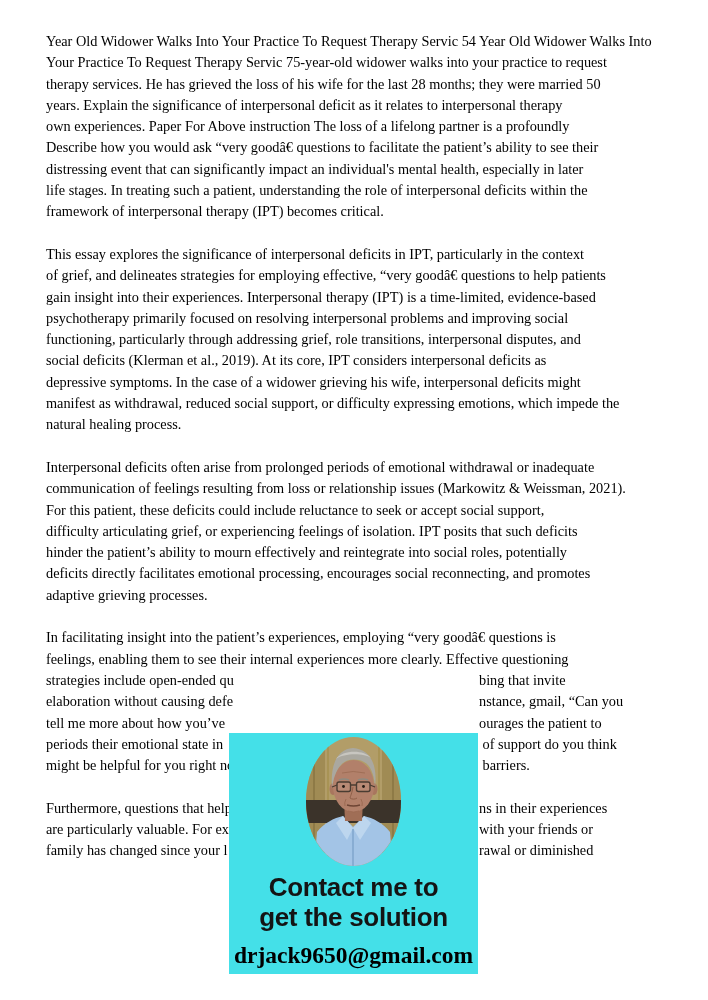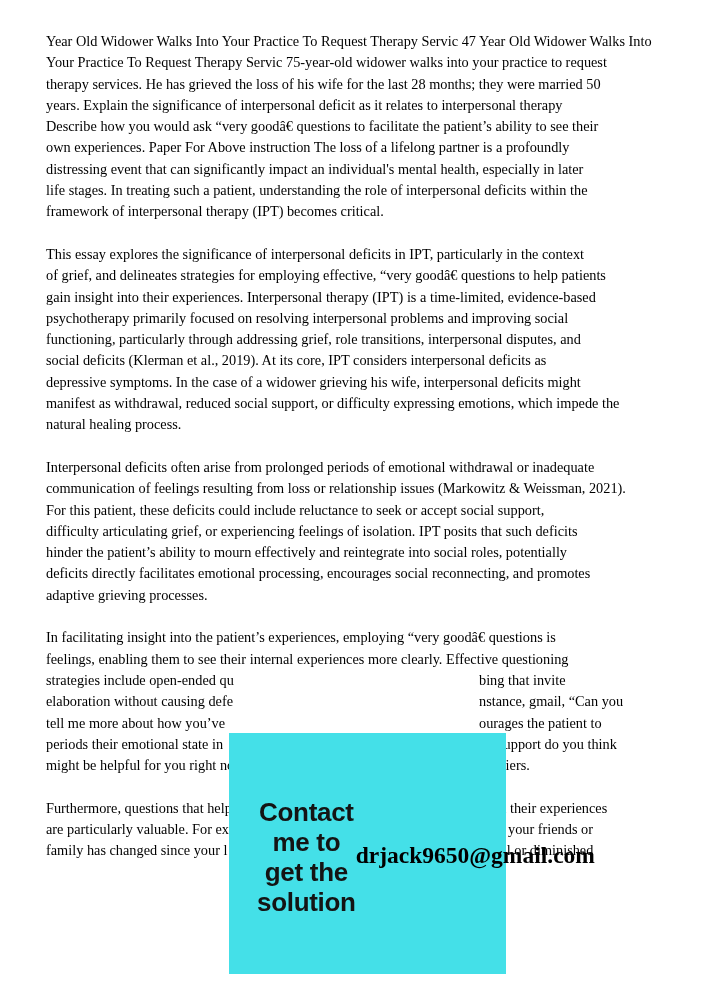--- a/index.html
+++ b/index.html
@@ -36,59 +36,58 @@
   }
   
   .overlay {
     position: absolute;
     left: 229px;
     top: 733px;
     width: 249px;
     height: 241px;
     background: #44e0e8;
     display: flex;
-    flex-direction: row;
+    flex-direction: column;
     align-items: center;
-    padding-left: 28px;
   }
   .photo { margin-top: 4px; display: block; }
   .contact-heading {
     margin-top: 6px;
     font-family: "Liberation Sans", sans-serif;
     font-weight: 700;
     font-size: 26px;
     line-height: 30px;
     color: #141414;
     text-align: center;
     letter-spacing: -0.3px;
   }
   .contact-heading span { display: block; }
   .contact-email {
-    margin-top: 3px;
+    margin-top: 10px;
     font-family: "Liberation Serif", serif;
     font-weight: 700;
     font-size: 23.5px;
     color: #000000;
     text-align: center;
   }
 </style>
 </head>
 <body>
 
 <div class="page">
 
   <div class="doc">
 
     <div class="para">
-      <span class="ln">Year Old Widower Walks Into Your Practice To Request Therapy Servic 47 Year Old Widower Walks Into</span>
+      <span class="ln">Year Old Widower Walks Into Your Practice To Request Therapy Servic 54 Year Old Widower Walks Into</span>
       <span class="ln">Your Practice To Request Therapy Servic 75-year-old widower walks into your practice to request</span>
       <span class="ln">therapy services. He has grieved the loss of his wife for the last 28 months; they were married 50</span>
       <span class="ln">years. Explain the significance of interpersonal deficit as it relates to interpersonal therapy</span>
+      <span class="ln">own experiences. Paper For Above instruction The loss of a lifelong partner is a profoundly</span>
       <span class="ln">Describe how you would ask “very goodâ€ questions to facilitate the patient’s ability to see their</span>
-      <span class="ln">own experiences. Paper For Above instruction The loss of a lifelong partner is a profoundly</span>
       <span class="ln">distressing event that can significantly impact an individual's mental health, especially in later</span>
       <span class="ln">life stages. In treating such a patient, understanding the role of interpersonal deficits within the</span>
       <span class="ln">framework of interpersonal therapy (IPT) becomes critical.</span>
     </div>
 
     <div class="para">
       <span class="ln">This essay explores the significance of interpersonal deficits in IPT, particularly in the context</span>
       <span class="ln">of grief, and delineates strategies for employing effective, “very goodâ€ questions to help patients</span>
       <span class="ln">gain insight into their experiences. Interpersonal therapy (IPT) is a time-limited, evidence-based</span>
       <span class="ln">psychotherapy primarily focused on resolving interpersonal problems and improving social</span>

